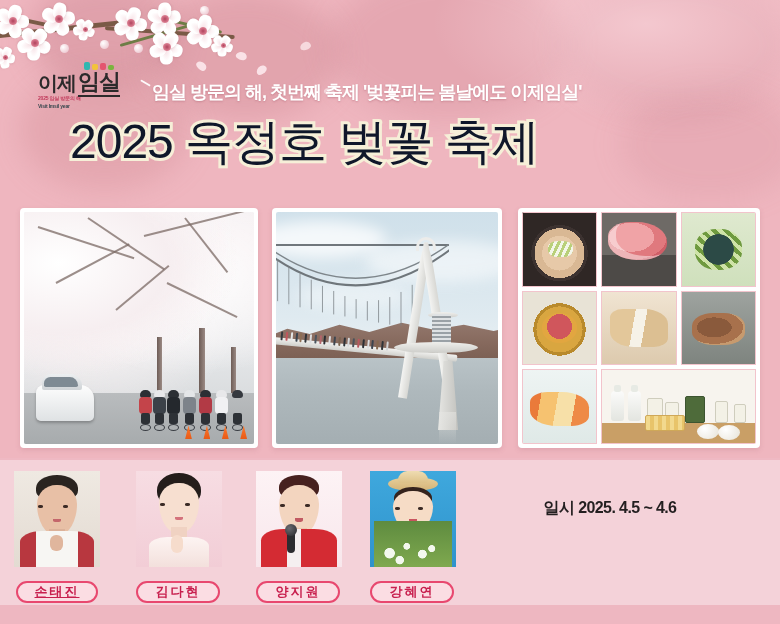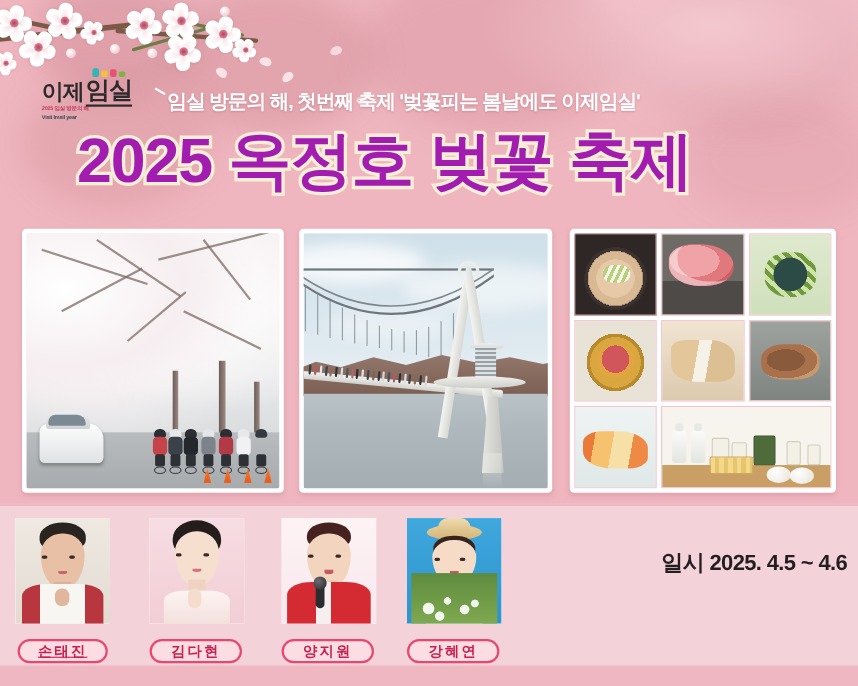--- a/index.html
+++ b/index.html
@@ -71,22 +71,22 @@
     font-size: 18px; font-weight: 700; color: #ffffff; letter-spacing: -1px;
     text-shadow: 0 1px 2px rgba(170,95,110,.45);
     white-space: nowrap;
   }
   .tick {
     position: absolute; left: 140px; top: 82px; width: 11px; height: 2px;
     background: #ffffff; transform: rotate(30deg); border-radius: 1px; opacity: .95;
   }
   .title {
     position: absolute; left: 70px; top: 117px; width: 640px;
-    font-size: 57px; font-weight: 700; letter-spacing: -1px; line-height: 1.05;
-    color: #a21caf;
+    font-size: 48px; font-weight: 400; letter-spacing: -1px; line-height: 1.05;
+    color: #0f172a;
     -webkit-text-stroke: 6px #f6efd8;
     paint-order: stroke fill;
     white-space: nowrap;
   }
 
   
   .photos { position: absolute; left: 0; top: 208px; width: 780px; height: 240px; }
   .frame {
     position: absolute; background: #ffffff; border-radius: 4px; padding: 4px;
     box-shadow: 0 2px 5px rgba(150,85,100,.18);
@@ -235,21 +235,21 @@
   }
   .b1 { left: 16px;  width: 82px; text-decoration: underline; }
   .b2 { left: 136px; width: 84px; }
   .b3 { left: 256px; width: 84px; }
   .b4 { left: 370px; width: 84px; }
 
   .infoline {
     position: absolute; color: #231f20; font-weight: 700; letter-spacing: -.6px;
     white-space: nowrap; text-align: center;
   }
-  .info1 { left: 450px; top: 498px; width: 320px; font-size: 20px; text-align: right; }
+  .info1 { left: 450px; top: 498px; width: 320px; font-size: 16px; }
   .info2 { left: 450px; top: 537px; width: 320px; font-size: 20px; }
 
   
   .ph { position: absolute; inset: 0; }
   .bgA { background: linear-gradient(#efe9e2,#e3dbd2); }
   .bgB { background: linear-gradient(#f7dde3,#f2cdd6); }
   .bgC { background: linear-gradient(#fdf3f5,#f8e7ec); }
   .bgD { background: linear-gradient(#3fa8dd,#2f93cc); }
   .face { position: absolute; left: 50%; width: 40px; height: 50px; margin-left: -20px;
           border-radius: 48% 48% 46% 46% / 38% 38% 62% 62%; }

